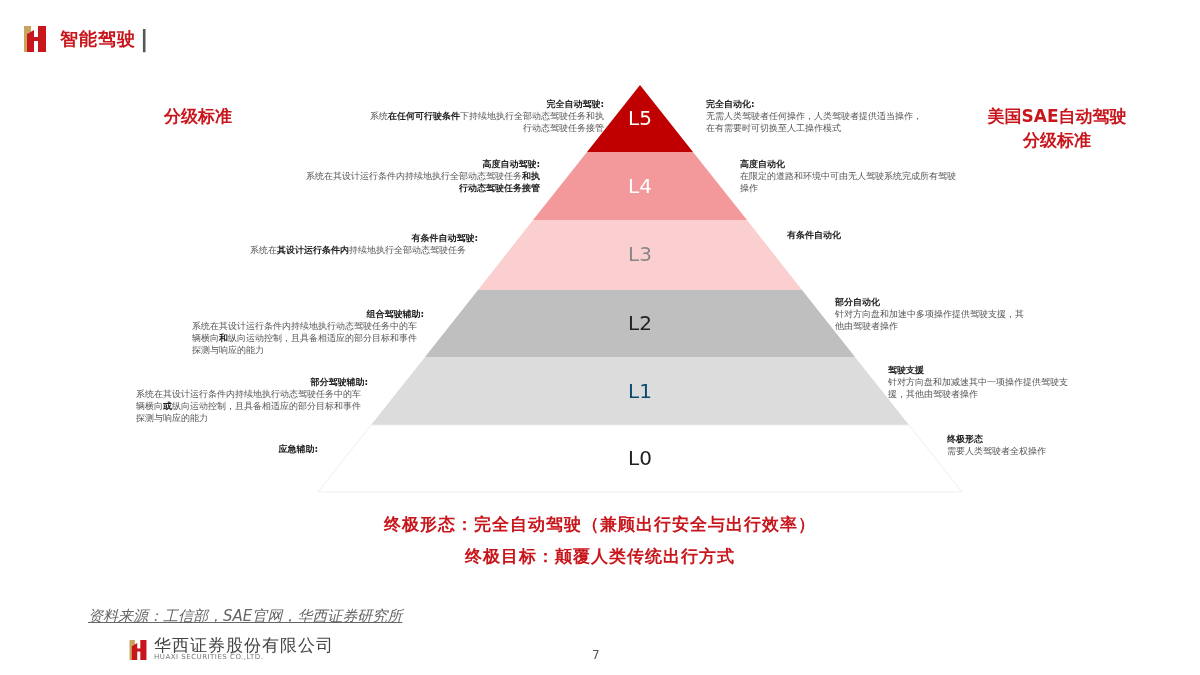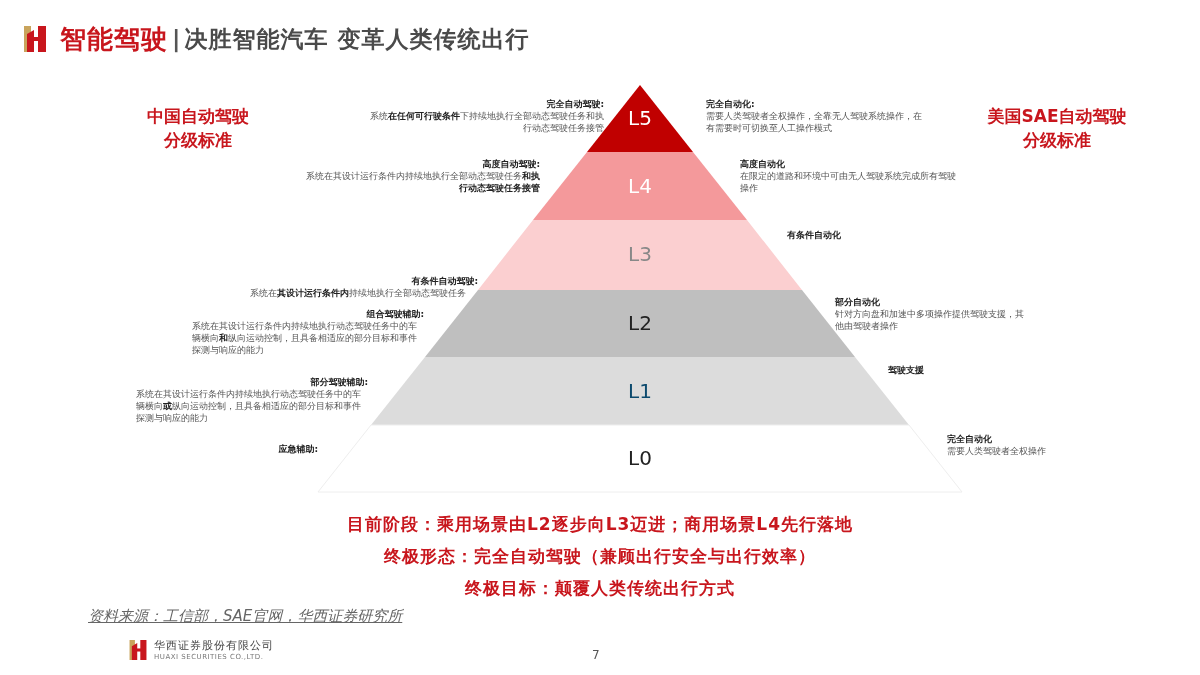--- a/index.html
+++ b/index.html
@@ -1,21 +1,21 @@
 <!DOCTYPE html>
 <html><head>
 <meta charset="utf-8">
 <style>
   * { margin:0; padding:0; box-sizing:border-box; }
   html, body { width:1200px; height:675px; background:#ffffff; overflow:hidden; }
   body { position:relative; font-family:"DejaVu Sans", "Liberation Sans", sans-serif; color:#333; }
 
   .header { position:absolute; left:22px; top:22px; height:34px; display:flex; align-items:center; }
   .logo-mark { width:26px; height:30px; margin-right:12px; }
-  .title-red { color:#c8161d; font-weight:bold; font-size:26px; letter-spacing:1px; }
+  .title-red { color:#c8161d; font-weight:bold; font-size:18px; letter-spacing:1px; }
   .title-sep { color:#555; font-weight:bold; font-size:23px; margin:0 4px; }
   .title-gray { color:#4a4a4a; font-weight:bold; font-size:23px; letter-spacing:1px; }
 
   .side-title { position:absolute; color:#c8161d; font-weight:bold; font-size:17px; text-align:center; line-height:24px; }
   .side-title.left { left:118px; top:104px; width:160px; }
   .side-title.right { left:962px; top:104px; width:190px; }
 
   svg.pyramid { position:absolute; left:0; top:0; }
 
   .level-label { position:absolute; width:80px; text-align:center; font-size:20px; font-family:"DejaVu Sans", sans-serif; }
@@ -25,41 +25,39 @@
   .desc b { color:#222; }
   .desc.left { text-align:right; }
   .desc.right { text-align:left; }
 
   .conclusions { position:absolute; left:300px; top:508px; width:600px; text-align:center; }
   .conclusion { color:#c8161d; font-weight:bold; font-size:17px; line-height:32px; letter-spacing:1px; }
 
   .source { position:absolute; left:88px; top:607px; font-size:15px; font-style:italic; color:#666;text-decoration:underline; }
   .footer-logo { position:absolute; left:128px; top:638px; display:flex; align-items:center; }
   .footer-logo svg { width:20px; height:24px; margin-right:6px; }
-  .footer-logo .cn { font-family:"DejaVu Serif", serif; font-size:11px; color:#444; letter-spacing:1px; line-height:13px; }
+  .footer-logo .cn { font-family:"DejaVu Serif", serif; font-size:17px; color:#444; letter-spacing:1px; line-height:13px; }
   .footer-logo .en { font-size:7px; color:#777; letter-spacing:0.5px; line-height:10px; }
   .page-num { position:absolute; left:592px; top:648px; font-size:12px; color:#555; }
 </style>
 </head>
 <body>
 
 <div class="header">
   <svg class="logo-mark" viewBox="0 0 26 30">
     <polygon points="2,2 9,2 9,28 2,28" fill="#c9a45c"></polygon>
     <polygon points="8,13 20,13 20,17 8,17" fill="#c8161d"></polygon>
     <polygon points="16,2 24,2 24,28 16,28" fill="#c8161d"></polygon>
     <polygon points="5,10 12,6 12,28 5,28" fill="#c8161d"></polygon>
   </svg>
   <span class="title-red">智能驾驶</span>
   <span class="title-sep">|</span>
-  <span class="title-gray">决胜智能汽车 变革人类传统出行</span>
 </div>
 
 <div class="side-title left">
-  <div>中国自动驾驶</div>
   <div>分级标准</div>
 </div>
 <div class="side-title right">
   <div>美国SAE自动驾驶</div>
   <div>分级标准</div>
 </div>
 
 <svg class="pyramid" width="1200" height="675">
 
   <polygon points="640,85 693,152 587,152" fill="#c00000"></polygon>
@@ -78,61 +76,61 @@
 <div class="level-label" style="left:600px; top:446px; color:#222222;">L0</div>
 
 <div class="desc left" style="right:596px; top:98px; width:240px;">
   <span class="h">完全自动驾驶:</span>
   <span>系统</span><b>在任何可行驶条件</b><span>下持续地执行全部动态驾驶任务和执行动态驾驶任务接管</span>
 </div>
 <div class="desc left" style="right:660px; top:158px; width:235px;">
   <span class="h">高度自动驾驶:</span>
   <span>系统在其设计运行条件内持续地执行全部动态驾驶任务</span><b>和执行动态驾驶任务接管</b><span></span>
 </div>
-<div class="desc left" style="right:722px; top:232px; width:228px;margin-top:43px;">
+<div class="desc left" style="right:722px; top:232px; width:228px;">
   <span class="h">有条件自动驾驶:</span>
   <span style="display:block;text-align:left;"><span>系统在</span><b>其设计运行条件内</b><span>持续地执行全部动态驾驶任务</span></span>
 </div>
 <div class="desc left" style="right:776px; top:308px; width:232px;margin-left:12px;">
   <span class="h">组合驾驶辅助:</span>
   <span style="display:block;text-align:left;"><span>系统在其设计运行条件内持续地执行动态驾驶任务中的车辆横向</span><b>和</b><span>纵向运动控制，且具备相适应的部分目标和事件探测与响应的能力</span></span>
 </div>
 <div class="desc left" style="right:832px; top:376px; width:232px;">
   <span class="h">部分驾驶辅助:</span>
   <span style="display:block;text-align:left;"><span>系统在其设计运行条件内持续地执行动态驾驶任务中的车辆横向</span><b>或</b><span>纵向运动控制，且具备相适应的部分目标和事件探测与响应的能力</span></span>
 </div>
 <div class="desc left" style="right:882px; top:443px; width:232px;">
   <span class="h">应急辅助:</span>
 </div>
 
 <div class="desc right" style="left:706px; top:98px; width:222px;">
   <span class="h">完全自动化:</span>
-  <span>需要人类驾驶者全权操作，全靠无人驾驶系统操作，在有需要时可切换至人工操作模式</span>
+  <span>无需人类驾驶者任何操作，人类驾驶者提供适当操作，在有需要时可切换至人工操作模式</span>
 </div>
 <div class="desc right" style="left:740px; top:158px; width:222px;">
   <span class="h">高度自动化</span>
   <span>在限定的道路和环境中可由无人驾驶系统完成所有驾驶操作</span>
 </div>
 <div class="desc right" style="left:787px; top:229px; width:222px;">
   <span class="h">有条件自动化</span>
 </div>
 <div class="desc right" style="left:835px; top:296px; width:190px;">
   <span class="h">部分自动化</span>
   <span>针对方向盘和加速中多项操作提供驾驶支援，其他由驾驶者操作</span>
 </div>
 <div class="desc right" style="left:888px; top:364px; width:190px;">
   <span class="h">驾驶支援</span>
+  <span>针对方向盘和加减速其中一项操作提供驾驶支援，其他由驾驶者操作</span>
 </div>
 <div class="desc right" style="left:947px; top:433px; width:160px;">
-  <span class="h">完全自动化</span>
+  <span class="h">终极形态</span>
   <span>需要人类驾驶者全权操作</span>
 </div>
 
 <div class="conclusions">
-  <div class="conclusion">目前阶段：乘用场景由L2逐步向L3迈进；商用场景L4先行落地</div>
   <div class="conclusion">终极形态：完全自动驾驶（兼顾出行安全与出行效率）</div>
   <div class="conclusion">终极目标：颠覆人类传统出行方式</div>
 </div>
 
 <div class="source">资料来源：工信部，SAE官网，华西证券研究所</div>
 
 <div class="footer-logo">
   <svg viewBox="0 0 26 30">
     <polygon points="2,2 9,2 9,28 2,28" fill="#c9a45c"></polygon>
     <polygon points="8,13 20,13 20,17 8,17" fill="#c8161d"></polygon>

